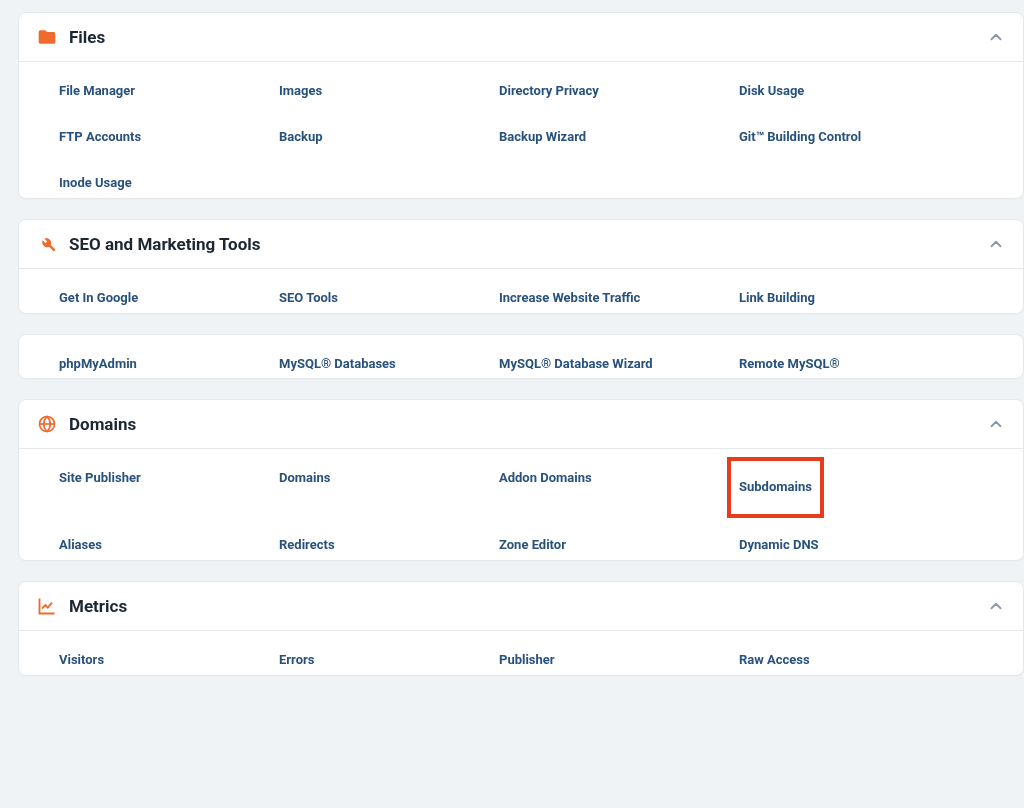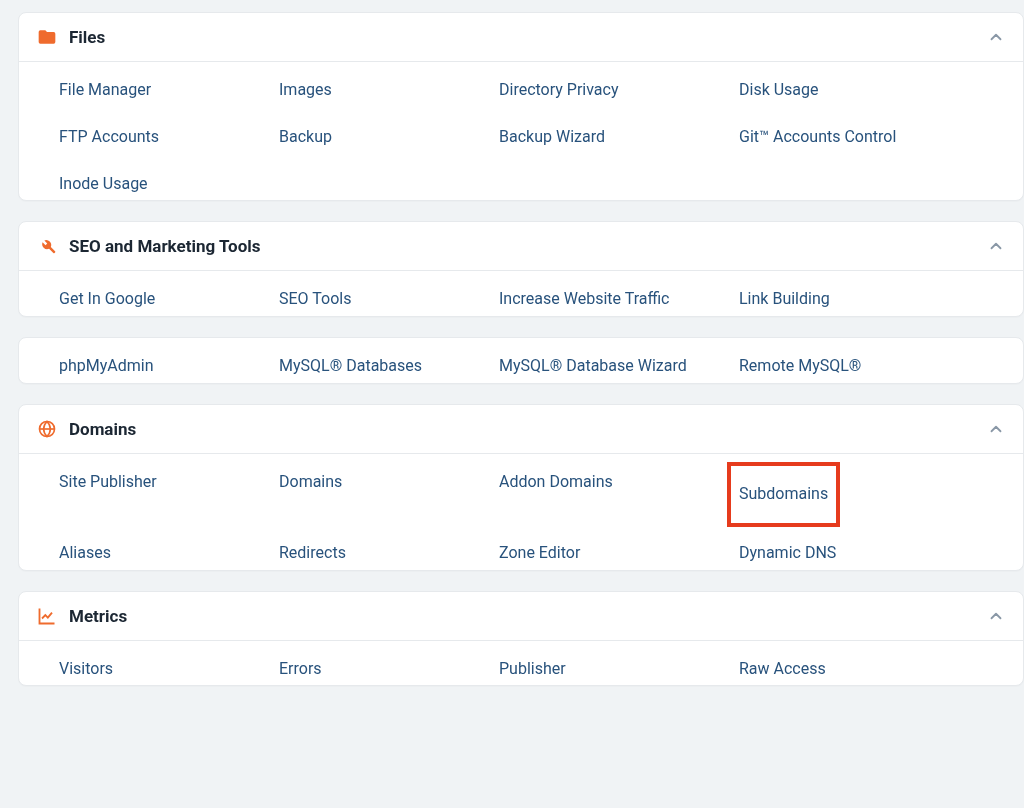--- a/index.html
+++ b/index.html
@@ -62,24 +62,25 @@
     display:grid;
     grid-template-columns:200px 200px 220px 220px;
     column-gap:20px;
     row-gap:26px;
     padding-left:22px;
     padding-right:10px;
   }
   .link{
     color:var(--link);
     text-decoration:none;
-    font-size:16px;
+    font-size:13px;
     cursor:pointer;
     line-height:1.3;
     width:fit-content;
+    font-weight:bold;
   }
   .highlight{
     border:4px solid #e63b1d;
     padding:18px 8px;
     margin:-10px -12px;
     display:inline-block;
   }
   svg{display:block;}
 </style>
 </head>
@@ -104,21 +105,21 @@
       </div>
       <div class="panel-body">
         <div class="links">
           <div><a class="link">File Manager</a></div>
           <div><a class="link">Images</a></div>
           <div><a class="link">Directory Privacy</a></div>
           <div><a class="link">Disk Usage</a></div>
           <div><a class="link">FTP Accounts</a></div>
           <div><a class="link">Backup</a></div>
           <div><a class="link">Backup Wizard</a></div>
-          <div><a class="link">Git™ Accounts Control</a></div>
+          <div><a class="link">Git™ Building Control</a></div>
           <div><a class="link">Inode Usage</a></div>
         </div>
       </div>
     </div>
     <div class="panel">
       <div class="panel-header">
         <div class="panel-title">
           <span class="ico">
             <svg viewBox="0 0 24 24" fill="currentColor">
               <path d="M21.7 18.3l-5.1-5.1a6 6 0 0 0-7.8-7.8l3.5 3.5-2.1 2.1-3.5-3.5a6 6 0 0 0 7.8 7.8l5.1 5.1a1 1 0 0 0 1.4 0l.7-.7a1 1 0 0 0 0-1.4z"></path>

